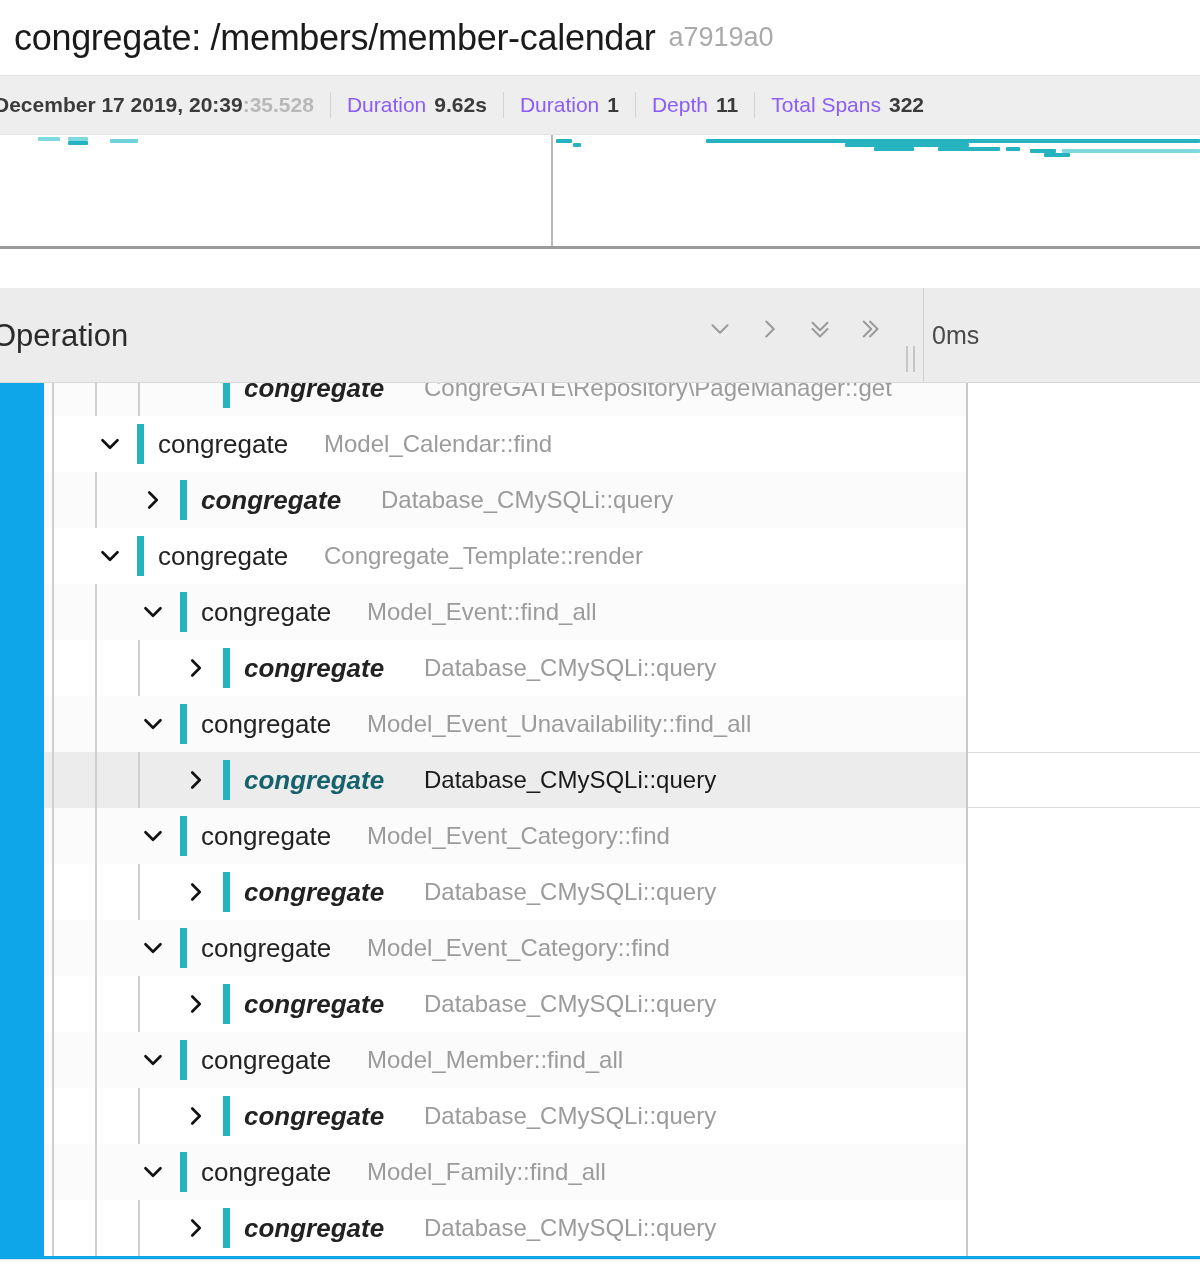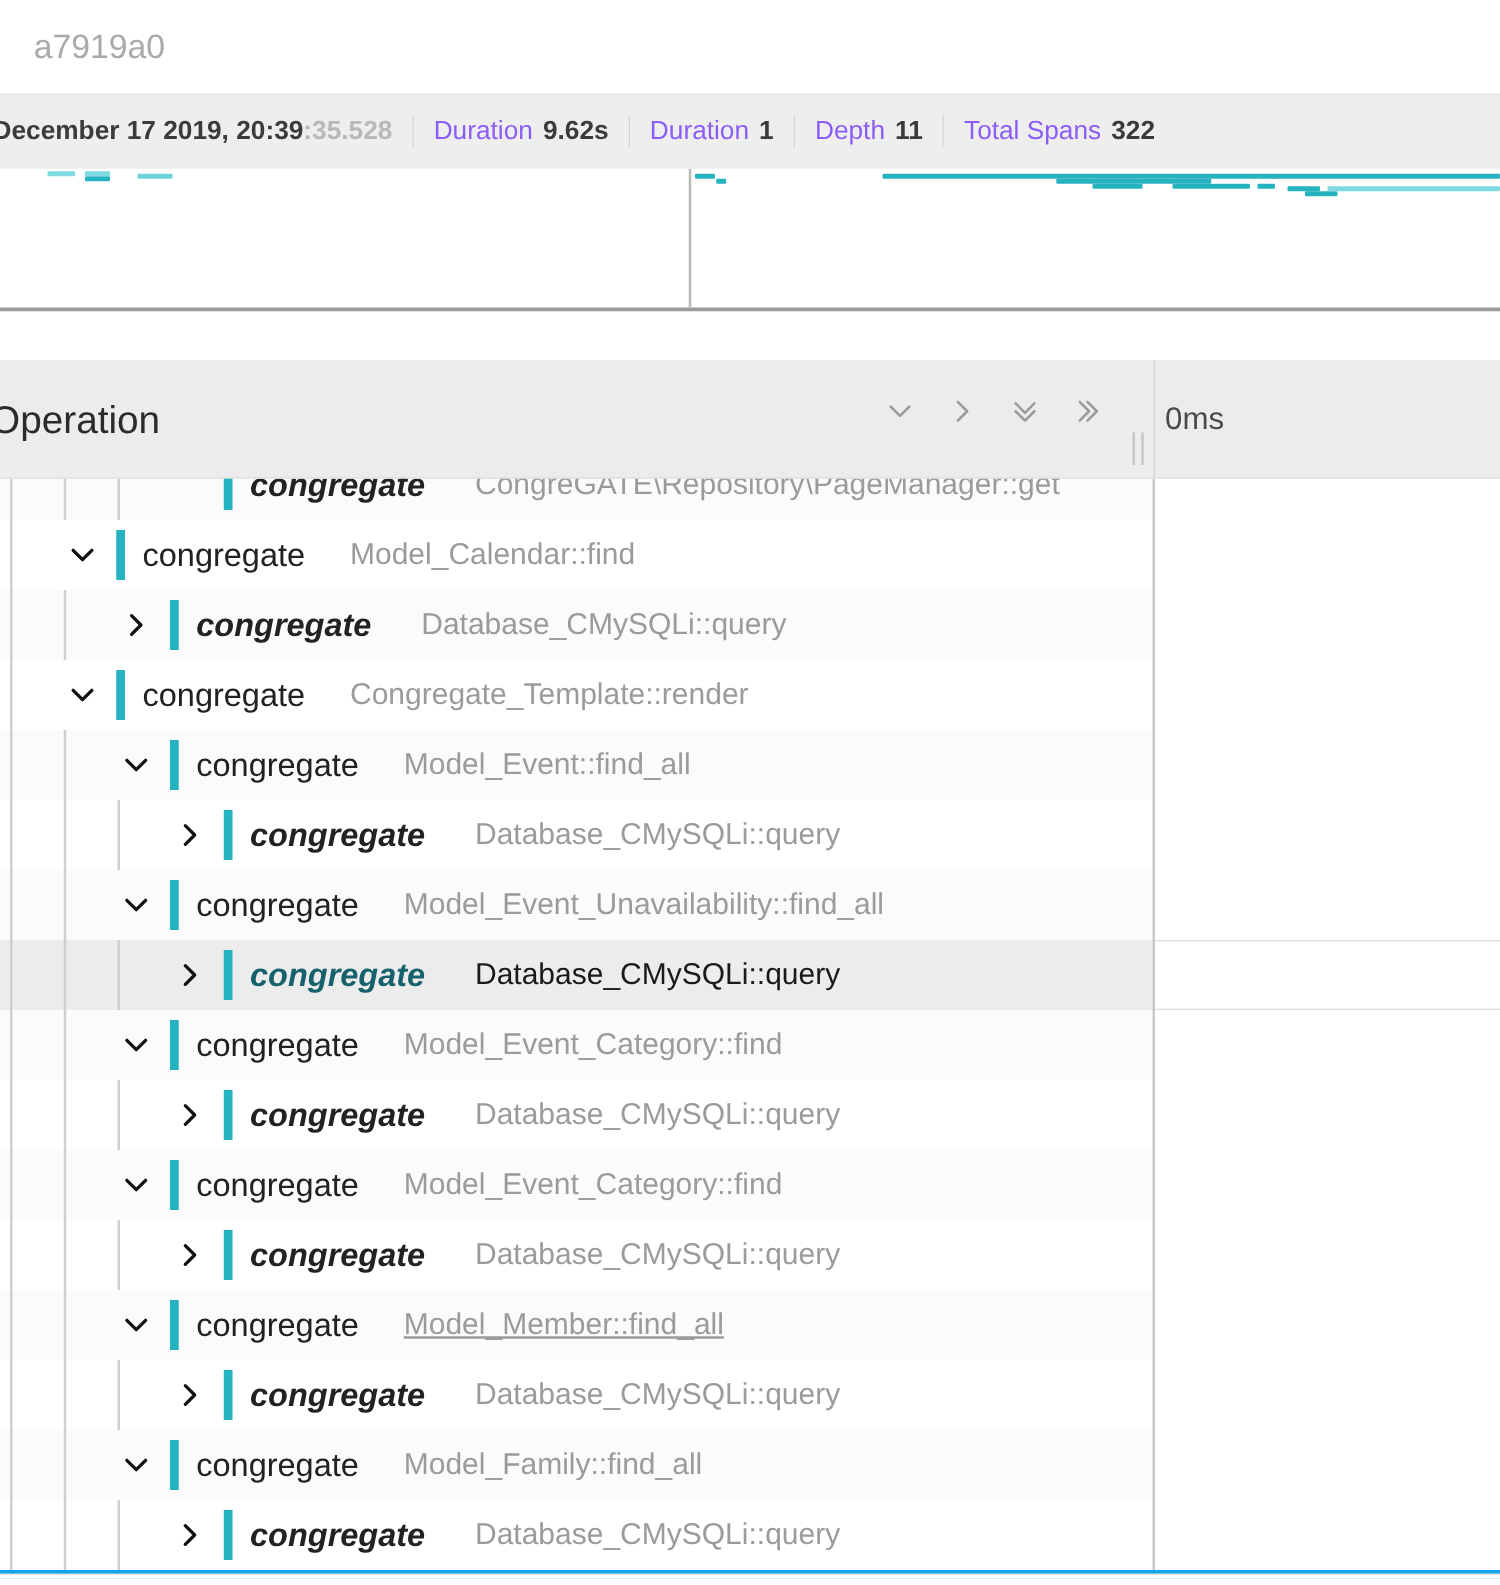--- a/index.html
+++ b/index.html
@@ -172,20 +172,21 @@
 
   
   #rows-viewport {
     position: relative;
     overflow: hidden;
     height: calc(100% - 95px);
   }
   #rows-inner {
     position: relative;
     margin-top: -23px;
+    padding-left: 44px;
   }
   .span-row {
     display: flex;
     height: 56px;
     position: relative;
     background: #fbfbfb;
   }
   .span-row.alt { background: #ffffff; }
   .span-row.hovered { background: #f2f2f2; }
   .span-row.hovered .row-name-col { background: #ececec; }
@@ -272,20 +273,21 @@
     left: 0; right: 0; bottom: 0;
     height: 4px;
     background: #fbfbfb;
     border-top: 1px solid #e2e2e2;
   }
 </style>
 </head>
 <body>
 
 <div id="trace-title-bar">
+  <span id="trace-title">congregate: /members/member-calendar</span>
   <span id="trace-id">a7919a0</span>
 </div>
 
 <div id="trace-summary">
   <div class="summary-item">
     <span id="trace-timestamp-main">December 17 2019, 20:39</span>
       <span id="trace-timestamp-ms">:35.528</span>
   </div>
   <div class="summary-sep"></div>
   <div class="summary-item">
@@ -603,21 +605,21 @@
               <div class="guide" style="left: 51px;"></div>
             </div>
             <div class="row-content">
               <span class="expand-toggle" style="left: 92px;">
                 <svg width="30" height="30" viewBox="0 0 24 24" fill="none" stroke="currentColor" stroke-width="2.1" stroke-linecap="round" stroke-linejoin="round">
                   <polyline points="6 9 12 15 18 9"></polyline>
                 </svg>
               </span>
               <span class="span-bar" style="left: 136px; background: rgb(38, 179, 192);"></span>
               <span class="svc-name" style="left: 157px;">congregate</span>
-              <span class="op-name" style="left: 323px; text-decoration: underline;">Model_Member::find_all</span>
+              <span class="op-name" style="left: 323px;">Model_Member::find_all</span>
             </div>
           </div>
           <div class="row-time-col"></div>
         </div>
         <div class="span-row alt">
           <div class="row-name-col">
             <div class="indent-guides">
               <div class="guide" style="left: 8px;"></div>
               <div class="guide" style="left: 51px;"></div>
               <div class="guide" style="left: 94px;"></div>

